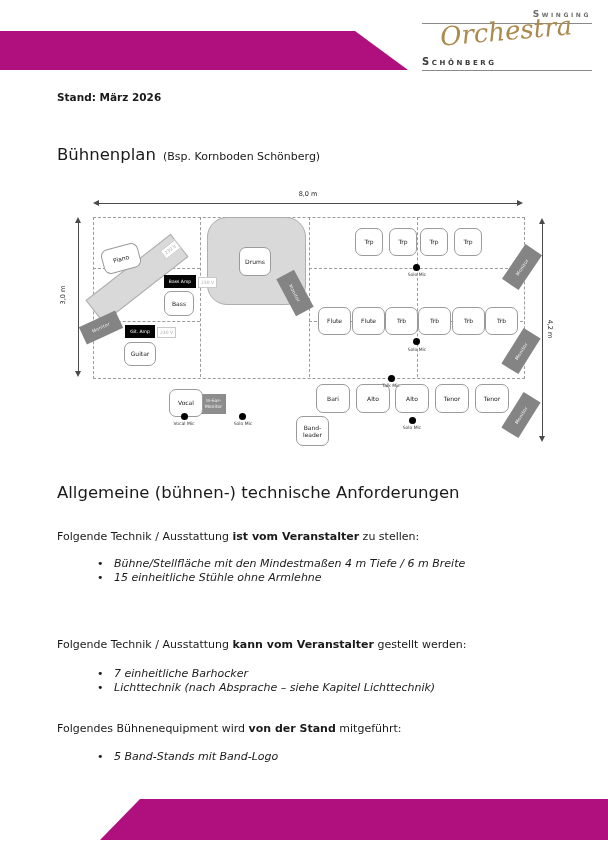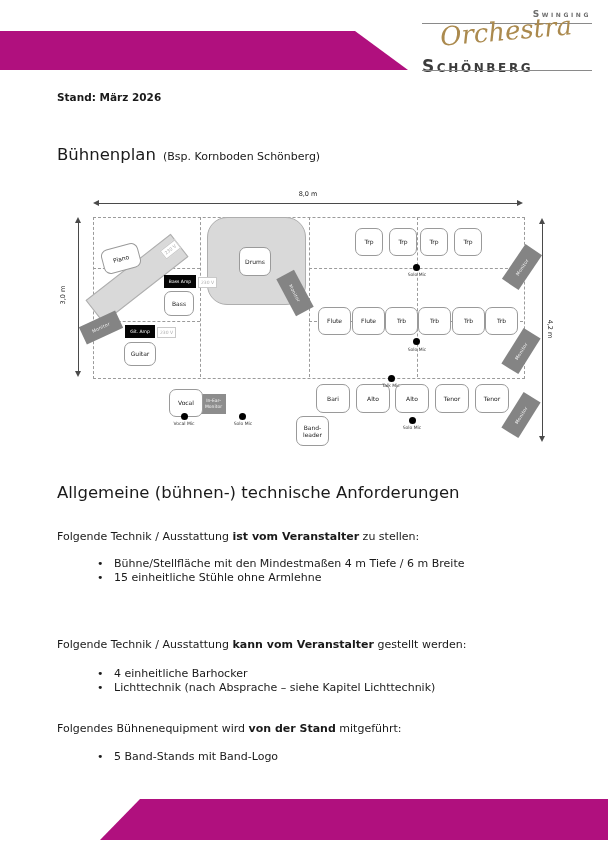--- a/index.html
+++ b/index.html
@@ -14,33 +14,33 @@
   .band-bottom{position:absolute;left:100px;top:799px;width:508px;height:41px;background:#b0107e;
     clip-path:polygon(40px 0,508px 0,508px 41px,0 41px);}
   
   .logo{position:absolute;left:420px;top:9px;width:172px;height:66px;}
   .logo-top{position:absolute;right:1px;top:0;font-size:9px;font-weight:bold;color:#6e6e6e;
     font-variant:small-caps;letter-spacing:2.6px;}
   .logo-rule1{position:absolute;left:2px;right:0;top:14px;border-top:1.5px solid #8a8a8a;}
   .logo-script{position:absolute;left:0;right:0;top:7px;text-align:center;
     font-family:"DejaVu Serif","Liberation Serif",serif;font-style:italic;
     font-size:26px;color:#ab8a4e;transform:rotate(-5deg);}
-  .logo-bottom{position:absolute;left:2px;top:47px;font-size:17px;font-weight:bold;color:#3b3b3b;
+  .logo-bottom{position:absolute;left:2px;top:47px;font-size:10px;font-weight:bold;color:#3b3b3b;
     font-variant:small-caps;letter-spacing:2.6px;}
   .logo-rule2{position:absolute;left:2px;right:0;top:61px;border-top:1.5px solid #8a8a8a;}
   
   .stand{position:absolute;left:57px;top:91px;font-size:10.5px;font-weight:bold;}
   .title{position:absolute;left:57px;top:145px;display:flex;align-items:baseline;gap:7px;}
   .title .main{font-size:16.5px;}
   .title .sub{font-size:11px;}
   .h2{position:absolute;left:57px;top:483px;font-size:16.5px;font-weight:400;}
   .intro{position:absolute;left:57px;font-size:11px;}
   .intro b{font-weight:bold;}
   ul.blist{position:absolute;left:97px;margin:0;padding:0;list-style:none;font-size:11px;}
-  ul.blist li{position:relative;padding-left:17px;line-height:13.6px;}
+  ul.blist li{position:relative;padding-left:17px;line-height:13.6px;font-style:italic;}
   ul.blist li::before{content:"\2022";position:absolute;left:0;top:0;}
   
   .plan{position:absolute;left:0;top:0;width:556px;height:470px;}
   .stage{position:absolute;left:93px;top:217px;width:430px;height:160px;border:1px dashed #9b9b9b;}
   .dash-v{position:absolute;width:0;border-left:1px dashed #9b9b9b;}
   .dash-h{position:absolute;height:0;border-top:1px dashed #9b9b9b;}
   .dim-line-h{position:absolute;height:1px;background:#4a4a4a;}
   .dim-line-v{position:absolute;width:1px;background:#4a4a4a;}
   .arr{position:absolute;width:0;height:0;border-style:solid;}
   .arr.l{border-width:3px 6px 3px 0;border-color:transparent #4a4a4a transparent transparent;}
@@ -177,21 +177,21 @@
 </div>
 <ul class="blist" style="top:557px;">
   <li><span>Bühne/Stellfläche mit den Mindestmaßen 4 m Tiefe / 6 m Breite</span></li>
   <li><span>15 einheitliche Stühle ohne Armlehne</span></li>
 </ul>
 
 <div class="intro" style="top:638px;">
   <span>Folgende Technik / Ausstattung </span><b>kann vom Veranstalter</b><span> gestellt werden:</span>
 </div>
 <ul class="blist" style="top:667px;">
-  <li><span>4 einheitliche Barhocker</span></li>
+  <li><span>7 einheitliche Barhocker</span></li>
   <li><span>Lichttechnik (nach Absprache – siehe Kapitel Lichttechnik)</span></li>
 </ul>
 
 <div class="intro" style="top:722px;">
   <span>Folgendes Bühnenequipment wird </span><b>von der Stand</b><span> mitgeführt:</span>
 </div>
 <ul class="blist" style="top:750px;">
   <li><span>5 Band-Stands mit Band-Logo</span></li>
 </ul>
 

